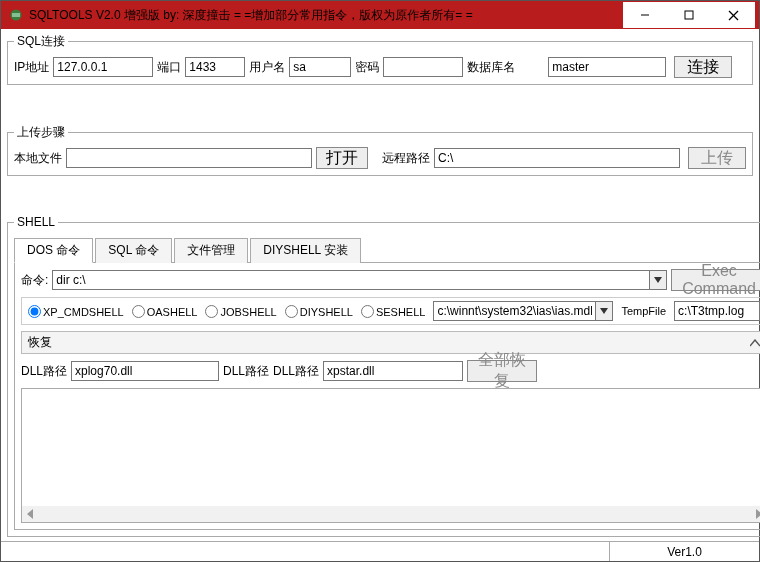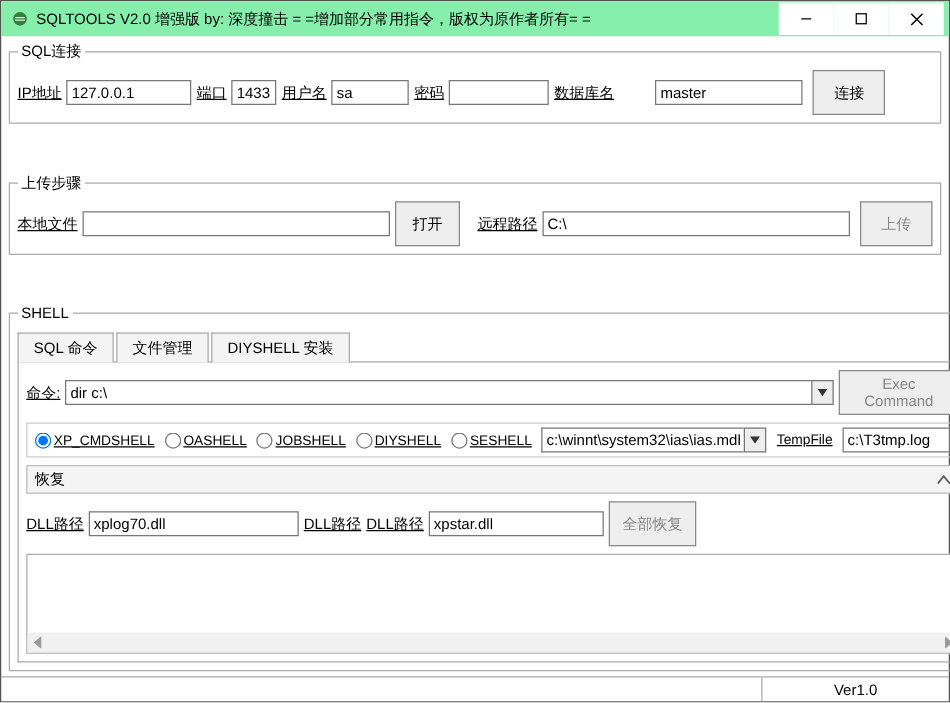--- a/index.html
+++ b/index.html
@@ -1,30 +1,30 @@
 <!DOCTYPE html>
 <html><head>
 <meta charset="utf-8">
 <style>
 * { box-sizing: border-box; margin: 0; padding: 0; }
 body { font-family: "Microsoft YaHei", "SimSun", Arial, sans-serif; font-size: 12px; background: #fff; color: #000; }
 .window { width: 760px; height: 562px; border: 1px solid #555; display: flex; flex-direction: column; background: #fff; }
-.titlebar { height: 28px; display: flex; align-items: center; padding: 0 4px 0 8px; background: #86efac; }
+.titlebar { height: 28px; display: flex; align-items: center; padding: 0 4px 0 8px; background: #b91c1c; }
 .titlebar .icon-app { width: 14px; height: 14px; margin-right: 6px; display: inline-flex; align-items: center; justify-content: center; }
 .titlebar .title { flex: 1; font-size: 12px; }
 .win-btns { display: flex; }
 .win-btn { width: 44px; height: 26px; display: flex; align-items: center; justify-content: center; background: #fff; }
 .win-btn svg { display: block; }
 .body { flex: 1; padding: 2px 6px 4px 6px; display: flex; flex-direction: column; position: relative; gap: 37px; }
 fieldset { border: 1px solid #aaa; margin-top: 2px; padding: 6px 6px 6px 6px; }
 fieldset > legend { padding: 0 3px; font-size: 12px; }
 .row { display: flex; align-items: center; gap: 4px; }
-label { white-space: nowrap; text-decoration: underline; }
+label { white-space: nowrap; }
 input[type=text], input[type=password] { border: 1px solid #777; height: 20px; padding: 1px 3px; font-size: 12px; font-family: inherit; background: #fff; }
-.btn { border: 1px solid #888; background: #eee; height: 36px; padding: 0 8px; font-size: 12px; font-family: inherit; cursor: default; display: inline-flex; align-items: center; justify-content: center; }
+.btn { border: 1px solid #888; background: #eee; height: 22px; padding: 0 8px; font-size: 16px; font-family: inherit; cursor: default; display: inline-flex; align-items: center; justify-content: center; }
 .btn[disabled] { color: #888; }
 .tabs { display: flex; border-bottom: 1px solid #aaa; margin-top: 2px; }
 .tab { border: 1px solid #aaa; border-bottom: none; padding: 3px 12px; margin-right: 2px; background: #f4f4f4; font-size: 12px; position: relative; top: 1px; }
 .tab.active { background: #fff; border-bottom: 1px solid #fff; }
 .shell-body { border: 1px solid #aaa; border-top: none; padding: 6px; display: flex; flex-direction: column; gap: 6px; flex: 1; }
 .combo { display: flex; align-items: center; }
 .combo input { flex: 1; border-right: none; }
 .combo .drop { width: 18px; height: 20px; border: 1px solid #777; display: flex; align-items: center; justify-content: center; background: #eee; }
 .radio-row { display: flex; align-items: center; gap: 8px; border: 1px solid #ccc; padding: 3px 6px; }
 .radio-row label { display: flex; align-items: flex-end; gap: 2px; font-size: 11px; }
@@ -73,21 +73,21 @@
   </div>
 
   <div class="body">
 
     <fieldset>
       <legend>SQL连接</legend>
       <div class="row">
         <label>IP地址</label>
         <input type="text" style="width: 100px;" value="127.0.0.1">
         <label>端口</label>
-        <input type="text" style="width: 36px;" value="1433">
+        <input type="text" style="width: 60px;" value="1433">
         <label>用户名</label>
         <input type="text" style="width: 62px;" value="sa">
         <label>密码</label>
         <input type="password" style="width: 80px;" value="">
         <label>数据库名</label>
         <input type="text" style="width: 118px; margin-left: 29px;" value="master">
         <button class="btn" style="width:58px;margin-left:4px">连接</button>
       </div>
     </fieldset>
 
@@ -100,20 +100,21 @@
         <label style="margin-left:10px">远程路径</label>
         <input type="text" style="flex: 1 1 0%;" value="C:\">
         <button class="btn" style="width:58px;margin-left:4px" disabled="">上传</button>
       </div>
     </fieldset>
 
     <fieldset style="flex:1;display:flex;flex-direction:column">
       <legend>SHELL</legend>
 
       <div class="tabs">
+        <div class="tab active">DOS 命令</div>
         <div class="tab">SQL 命令</div>
         <div class="tab">文件管理</div>
         <div class="tab">DIYSHELL 安装</div>
       </div>
 
       <div class="shell-body">
 
         <div class="row">
           <label>命令:</label>
           <div class="combo" style="flex:1">
@@ -164,21 +165,21 @@
           <span>恢复</span>
           <span class="up">
             <svg width="10" height="8">
                 <path d="M0 7 L5 1 L10 7" fill="none" stroke="#555" stroke-width="1.4"></path>
               </svg>
           </span>
         </div>
 
         <div class="row">
           <label>DLL路径</label>
-          <input type="text" style="width: 168px;" value="xplog70.dll">
+          <input type="text" style="width: 148px;" value="xplog70.dll">
           <label>DLL路径</label>
           <label>DLL路径</label>
           <input type="text" style="width: 140px;" value="xpstar.dll">
           <button class="btn" style="width:70px" disabled="">全部恢复</button>
         </div>
 
         <div class="output">
           <div class="scroll-x">
             <div class="thumb-l">
                 <svg width="7" height="10">

